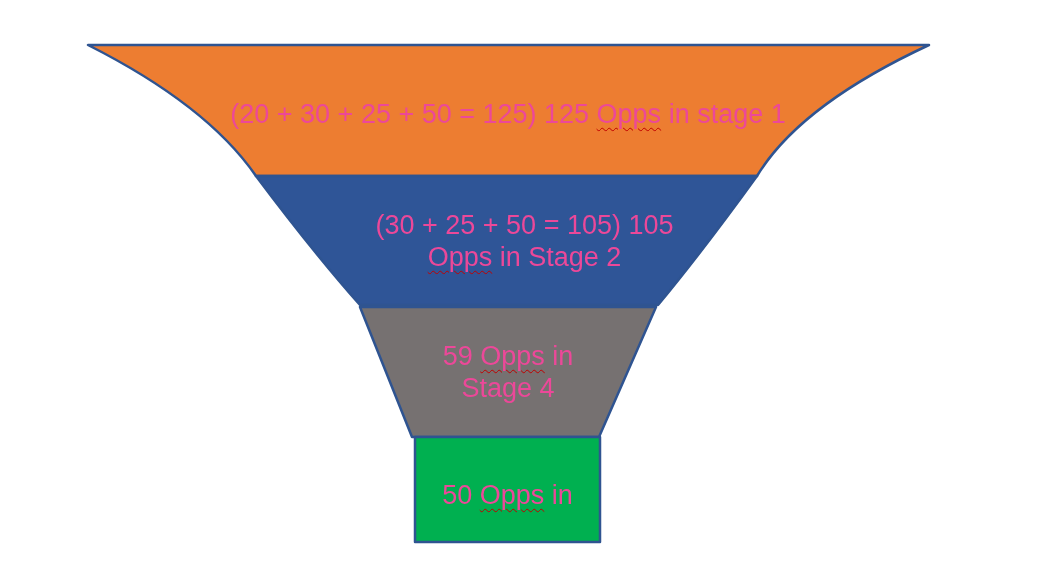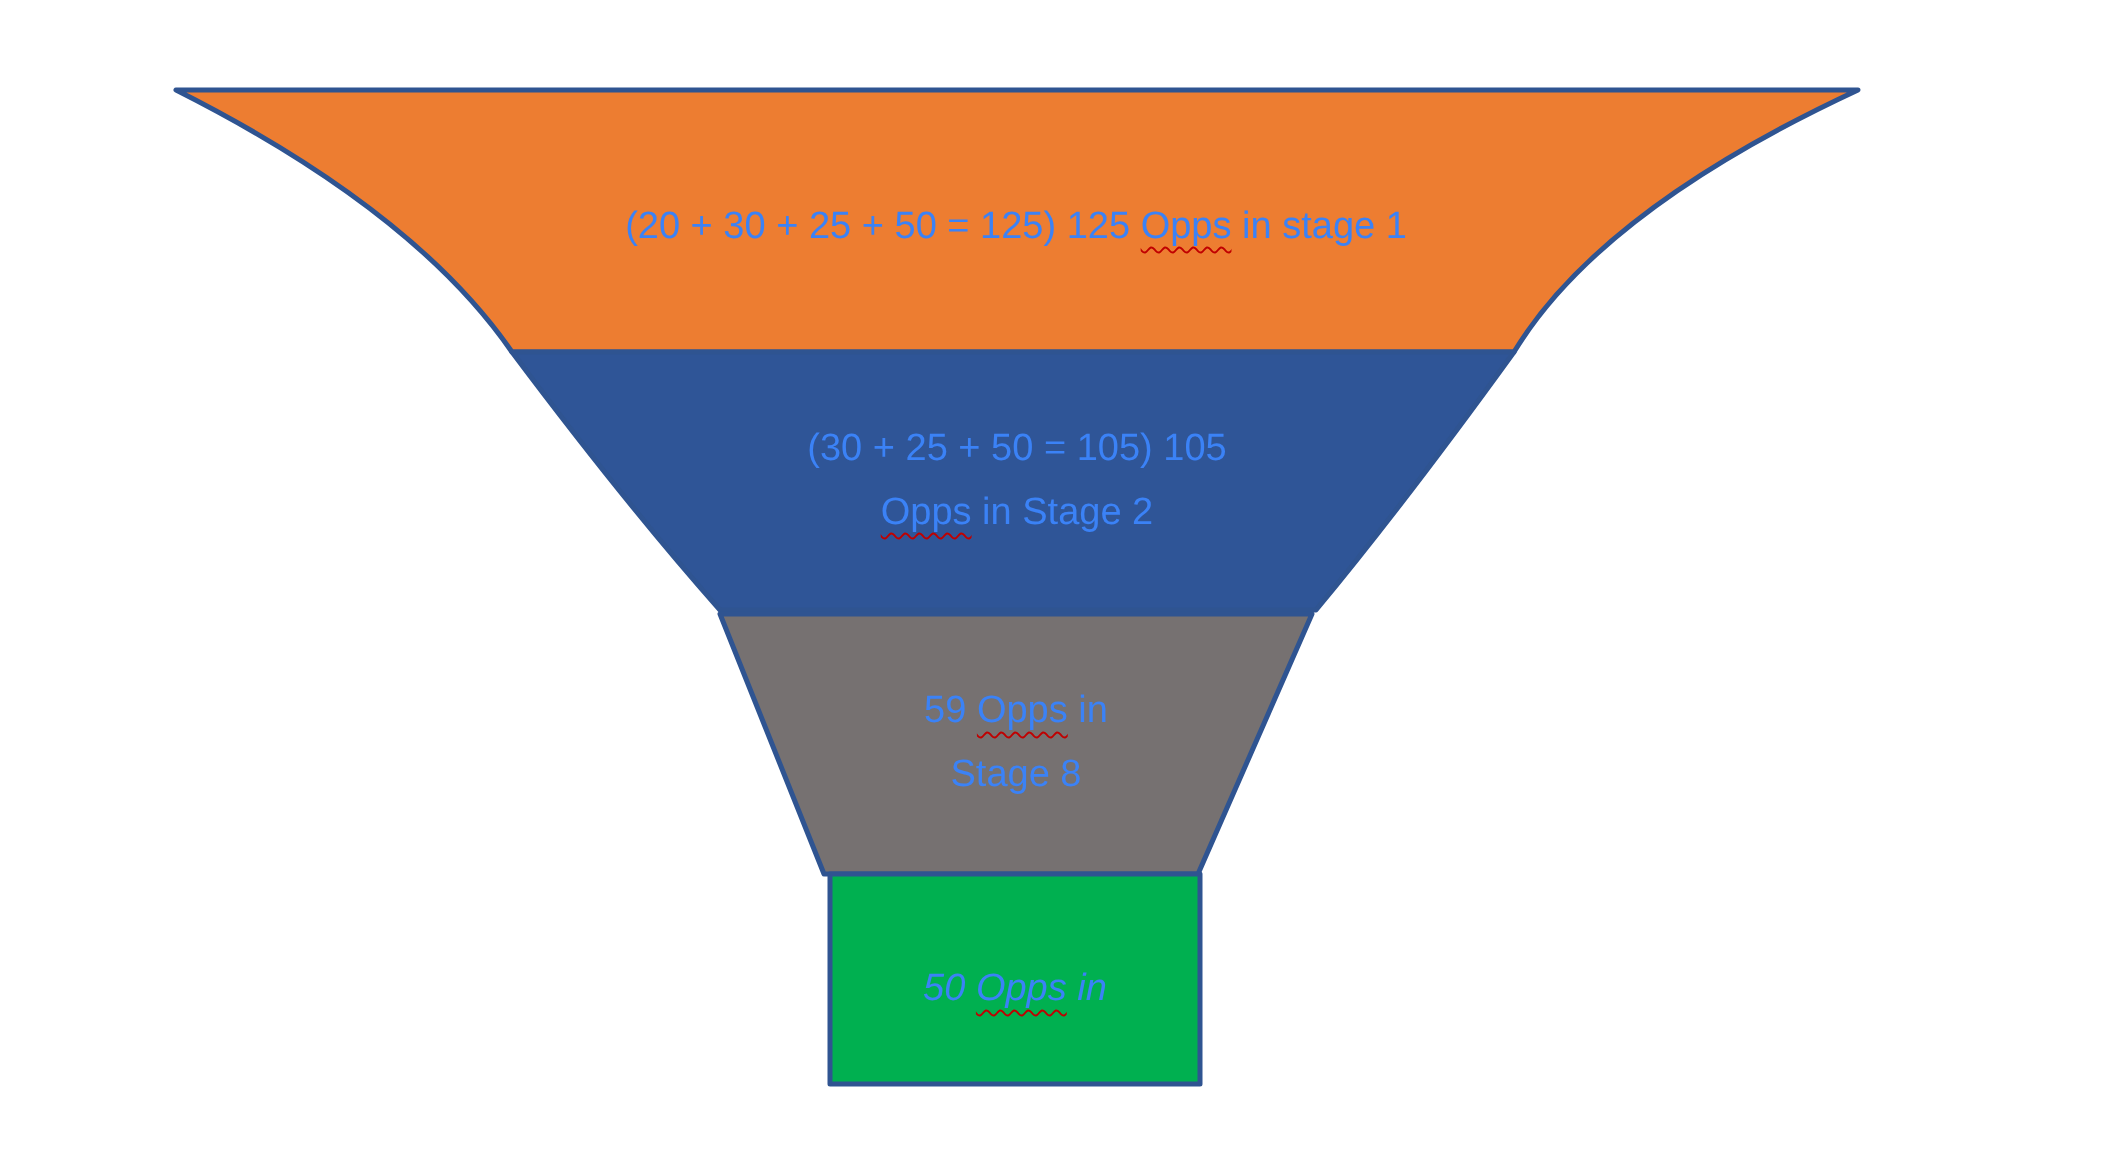--- a/index.html
+++ b/index.html
@@ -24,39 +24,39 @@
     stroke-width: 2.5px;
     stroke-linejoin: round;
   }
   .stage-text {
     position: absolute;
     display: flex;
     flex-direction: column;
     align-items: center;
     justify-content: center;
     text-align: center;
-    color: #3b82f6;
-    font-size: 19px;
+    color: #ec4899;
+    font-size: 27px;
     line-height: 32px;
     pointer-events: none;
   }
   .line {
     white-space: nowrap;
   }
   .misspelled {
     text-decoration-line: underline;
     text-decoration-style: wavy;
     text-decoration-color: #c00000;
     text-decoration-thickness: 1px;
     text-underline-offset: 4px;
   }
   .s1 { left: 230px; top: 48px;  width: 556px; height: 131px; }
-  .s2 { left: 260px; top: 176px; width: 497px; height: 129px; }
+  .s2 { left: 276px; top: 176px; width: 497px; height: 129px; }
   .s3 { left: 360px; top: 307px; width: 296px; height: 130px; }
-  .s4 { left: 415px; top: 437px; width: 185px; height: 116px; font-style: italic; }
+  .s4 { left: 415px; top: 437px; width: 185px; height: 116px; }
 </style>
 </head>
 <body>
 
 <div class="canvas">
 
   <svg class="funnel-svg" width="1060" height="586" viewBox="0 0 1060 586">
     <path class="shape" d="M 88,45 H 929 Q 800,105 757,176 H 256 Q 207,105 88,45 Z" fill="#ED7D31" stroke="#2F5491"></path>
     <path class="shape" d="M 256,176 H 757 Q 702,252 658,305 H 360 Q 313,252 256,176 Z" fill="#2F5597" stroke="#2F5491"></path>
     <polygon class="shape" points="360,307 656,307 599,437 412,437" fill="#767171" stroke="#2F5491"></polygon>
@@ -67,20 +67,20 @@
     <div class="line"><span>(20 + 30 + 25 + 50 = 125) 125 </span><span class="misspelled">Opps</span><span> in stage 1</span></div>
   </div>
 
   <div class="stage-text s2">
     <div class="line"><span>(30 + 25 + 50 = 105) 105</span></div>
     <div class="line"><span class="misspelled">Opps</span><span> in Stage 2</span></div>
   </div>
 
   <div class="stage-text s3">
     <div class="line"><span>59 </span><span class="misspelled">Opps</span><span> in</span></div>
-    <div class="line"><span>Stage 8</span></div>
+    <div class="line"><span>Stage 4</span></div>
   </div>
 
   <div class="stage-text s4">
     <div class="line"><span>50 </span><span class="misspelled">Opps</span><span> in</span></div>
   </div>
 
 </div>
 
 </body></html>

